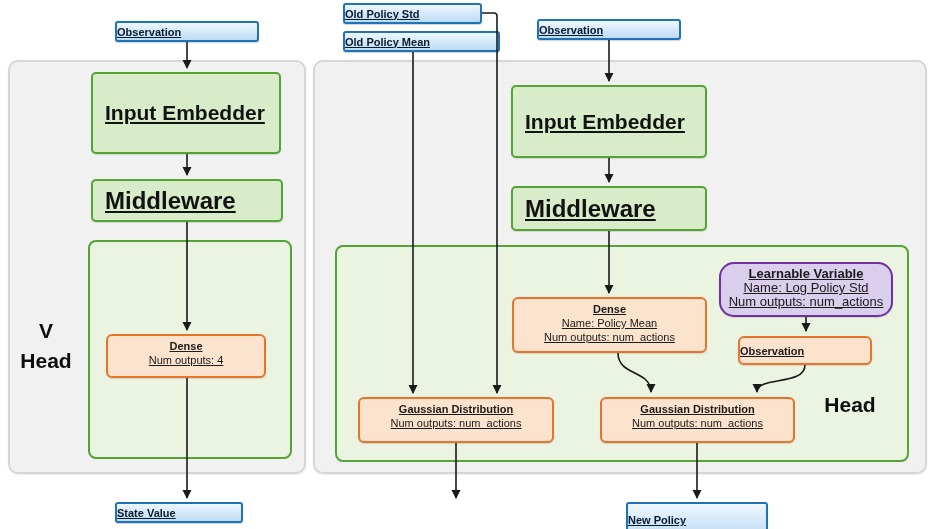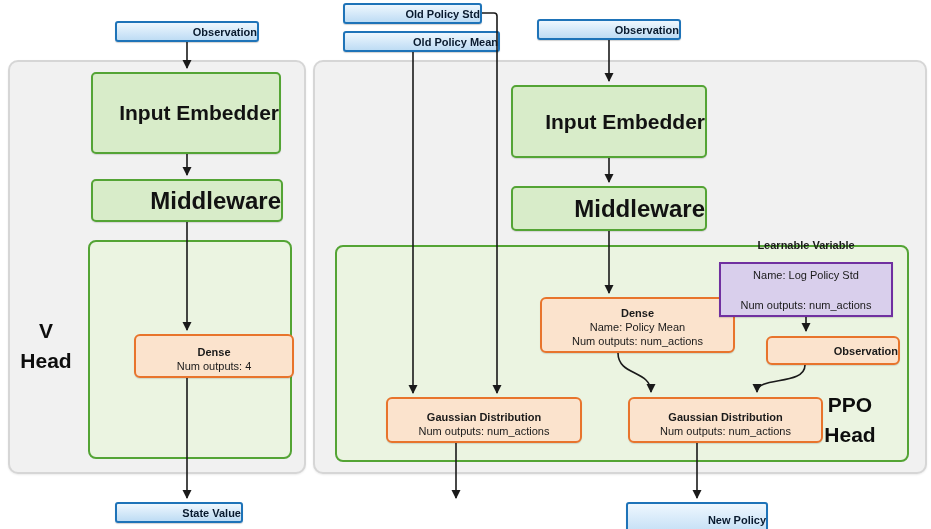--- a/index.html
+++ b/index.html
@@ -1,28 +1,28 @@
 <!DOCTYPE html>
 <html><head>
 <meta charset="utf-8">
 <style>
   html,body{margin:0;padding:0;background:#ffffff;font-family:"Liberation Sans",sans-serif;}
   .canvas{position:relative;width:931px;height:529px;background:#ffffff;overflow:hidden;}
 
   .panel-gray{position:absolute;background:#f1f1f1;border:2px solid #d6d6d6;border-radius:10px;box-shadow:0 1px 2px rgba(0,0,0,0.08);}
   .panel-green{position:absolute;background:#ebf4e1;border:2.5px solid #54a435;border-radius:8px;}
 
-  .box{position:absolute;display:flex;align-items:center;justify-content:flex-end;box-sizing:border-box;text-align:center;}
+  .box{position:absolute;display:flex;align-items:center;justify-content:flex-start;box-sizing:border-box;text-align:center;text-decoration:underline;}
   .box-blue{background:linear-gradient(180deg,#eef7fe 0%,#bedcf4 100%);border:2px solid #1e73b8;border-radius:3px;font-weight:bold;font-size:11px;color:#081a2e;box-shadow:0 1px 1px rgba(0,0,0,0.18);}
   .box-green{background:#d8ecc9;border:2.5px solid #54a435;border-radius:5px;font-weight:bold;color:#121212;box-shadow:0 1px 1px rgba(0,0,0,0.12);padding-left:12px;}
   .fs-big{font-size:21px;}
   .fs-mid{font-size:24px;}
   .box-col{flex-direction:column;line-height:14px;padding:3px 4px;}
-  .box-orange{background:#fbe3cd;border:2px solid #e8742c;border-radius:6px;font-size:11px;color:#1a1a1a;box-shadow:0 1px 1px rgba(0,0,0,0.12);margin-left:28px;}
-  .box-purple{background:#d9cfec;border:2px solid #7030a0;border-radius:0;font-size:11px;color:#1a1a1a;box-shadow:0 1px 1px rgba(0,0,0,0.12);gap:16px;}
+  .box-orange{background:#fbe3cd;border:2px solid #e8742c;border-radius:6px;font-size:11px;color:#1a1a1a;box-shadow:0 1px 1px rgba(0,0,0,0.12);}
+  .box-purple{background:#d9cfec;border:2px solid #7030a0;border-radius:15px;font-size:13px;color:#1a1a1a;box-shadow:0 1px 1px rgba(0,0,0,0.12);}
   .t{font-weight:bold;}
   .head-label{position:absolute;font-weight:bold;font-size:21px;color:#0d0d0d;text-align:center;line-height:30px;}
   .arrows{position:absolute;left:0;top:0;z-index:6;pointer-events:none;}
   .z1{z-index:1;} .z2{z-index:2;} .z3{z-index:3;}
 </style>
 </head>
 <body>
 
 <div class="canvas">
 
@@ -82,21 +82,20 @@
   </div>
   <div class="box box-orange box-col z3" style="left:358px;top:397px;width:196px;height:46px;">
     <span class="t">Gaussian Distribution</span>
     <span>Num outputs: num_actions</span>
   </div>
   <div class="box box-orange box-col z3" style="left:600px;top:397px;width:195px;height:46px;">
     <span class="t">Gaussian Distribution</span>
     <span>Num outputs: num_actions</span>
   </div>
   <div class="head-label z3" style="left:798px;top:390px;width:104px;">
-    <div>PPO</div>
     <div>Head</div>
   </div>
   <div class="box box-blue z3" style="left:626px;top:502px;width:142px;height:36px;">
     <span>New Policy</span>
   </div>
 
   <svg class="arrows" width="931" height="529" viewBox="0 0 931 529">
     <defs>
       <marker id="ah" markerUnits="userSpaceOnUse" markerWidth="10" markerHeight="10" refX="8" refY="4.5" orient="auto">
         <path d="M0,0 L9,4.5 L0,9 Z" fill="#1a1a1a"></path>

